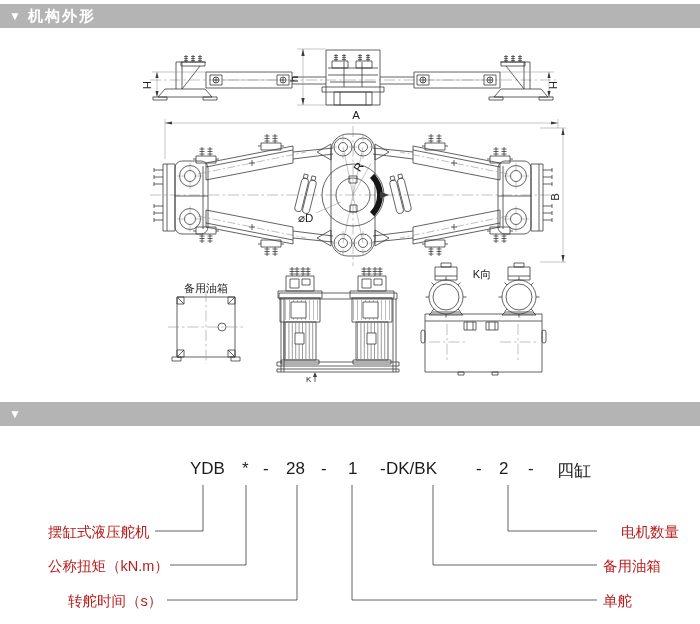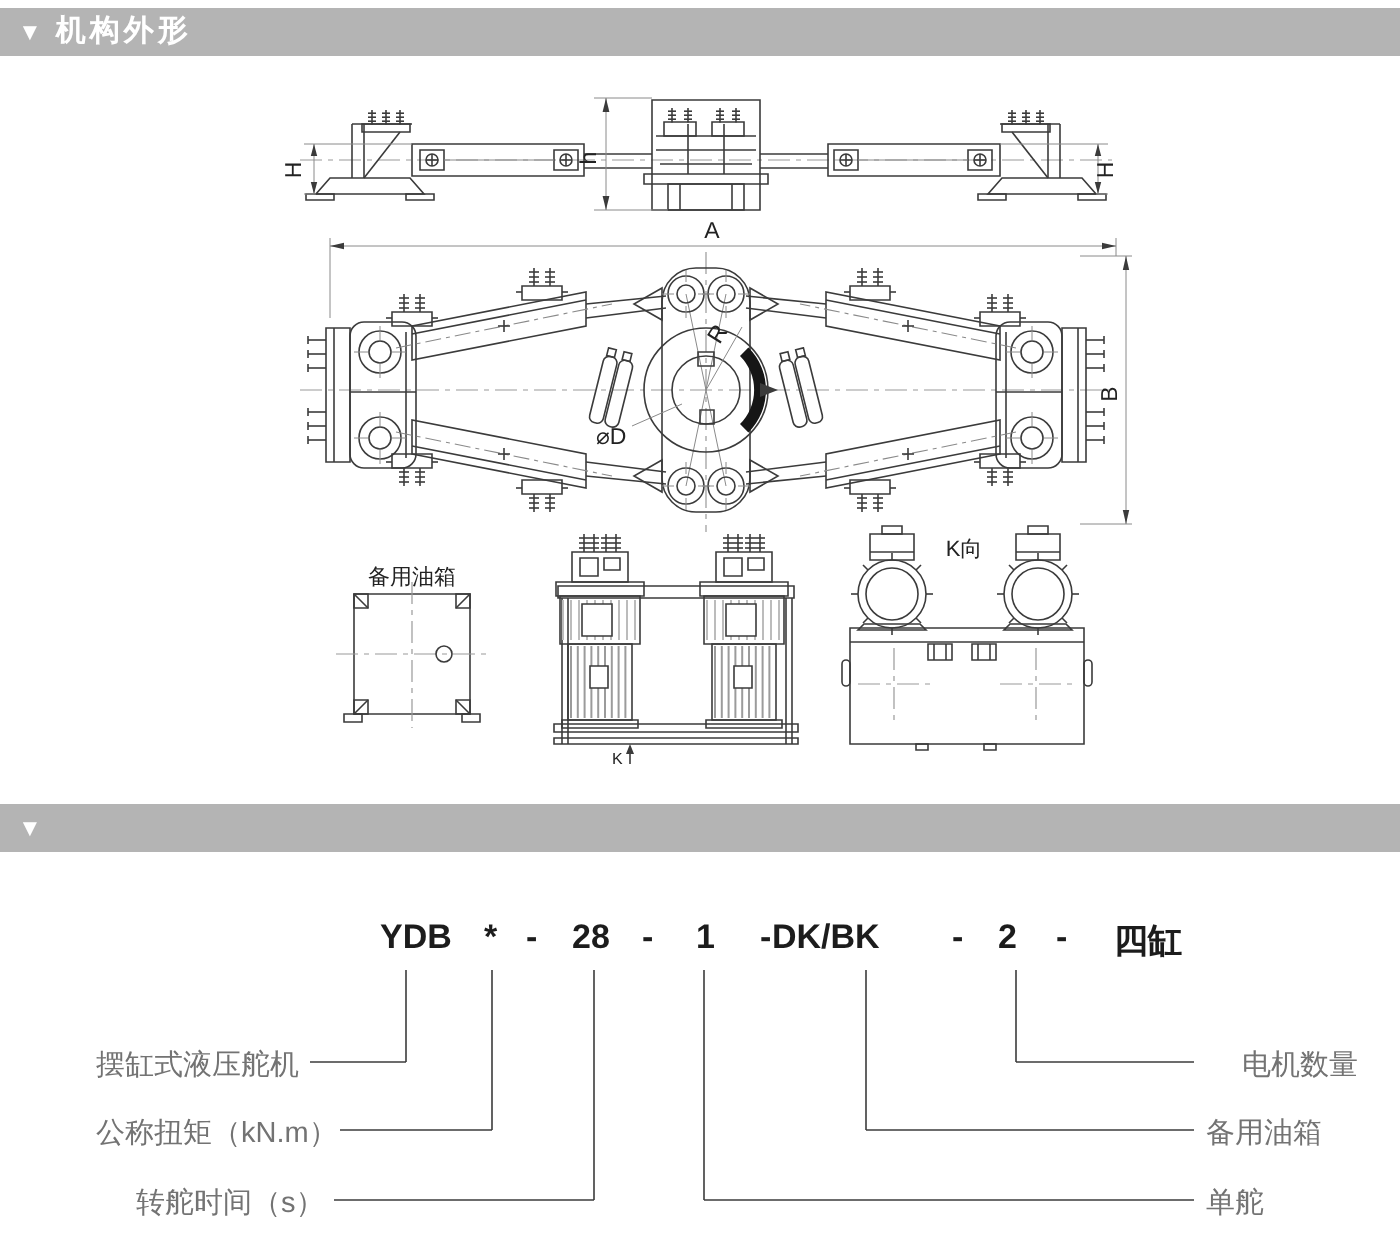--- a/index.html
+++ b/index.html
@@ -28,22 +28,22 @@
   .dwg .arr{fill:#3b3b3b;stroke:none;}
   .dwg .blk{fill:#161616;stroke:none;}
   .dwg .hatchM{stroke:#9b9b9b;stroke-width:36;stroke-dasharray:1 2.4;}
   .dwg .hatchC{stroke:#bcbcbc;stroke-width:20;stroke-dasharray:1 3;}
   .dwg .wht{fill:#fff;stroke:#3b3b3b;}
   .dwg text{stroke:none;fill:#222;}
   .dimtxt{font-size:11.5px;font-family:"Liberation Sans","DejaVu Sans",sans-serif;}
   .cjktxt{font-size:11px;font-family:"Liberation Sans","DejaVu Sans",sans-serif;}
   .ktxt{font-size:8px;}
   
-  .seg{position:absolute;top:459px;font-size:17px;font-weight:bold;color:#1c1c1c;white-space:nowrap;}
-  .lbl{position:absolute;font-size:14.5px;color:#737373;white-space:nowrap;}
+  .seg{position:absolute;top:459px;font-size:17px;font-weight:normal;color:#1c1c1c;white-space:nowrap;}
+  .lbl{position:absolute;font-size:14.5px;color:#b91c1c;white-space:nowrap;}
   .conn{stroke:#555;stroke-width:.9;}
 </style>
 </head>
 <body>
 
 <div class="hdr" id="hdr1">
   <span class="tri">▼</span>
   <span>机构外形</span>
 </div>
 

